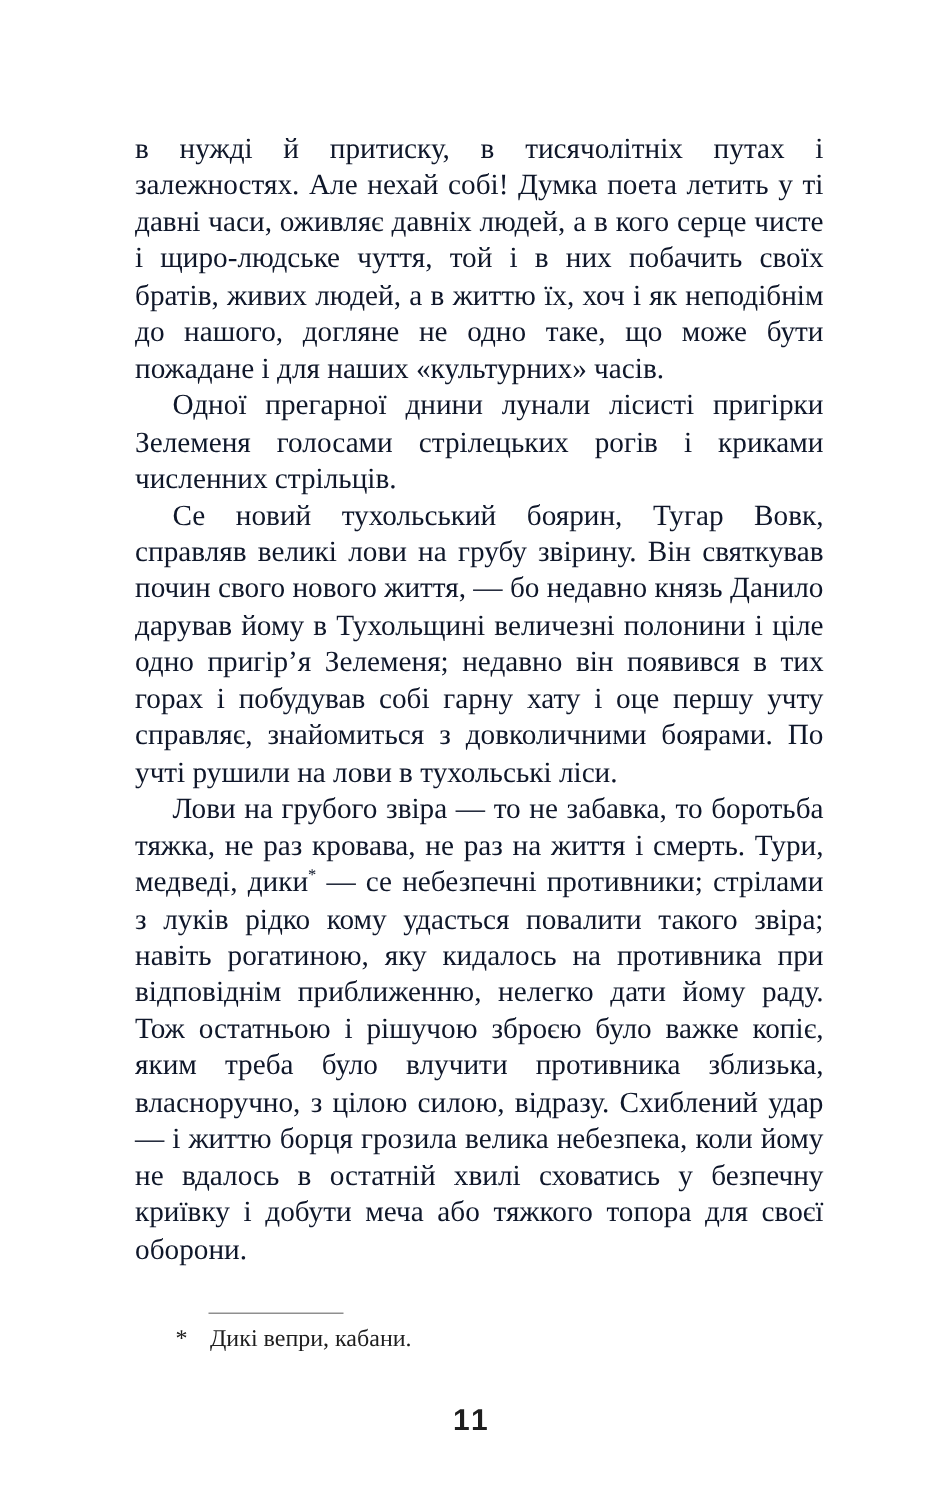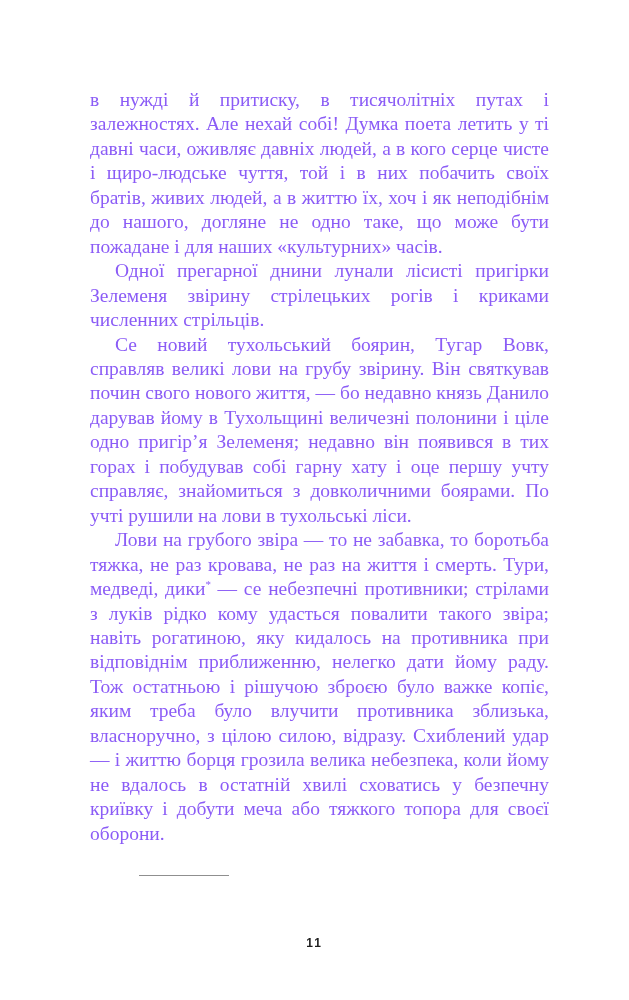--- a/index.html
+++ b/index.html
@@ -14,21 +14,21 @@
     overflow: hidden;
     font-family: "Liberation Serif", "DejaVu Serif", serif;
   }
   .text-block {
     position: absolute;
     left: 90px;
     top: 88px;
     width: 459px;
     font-size: 19.5px;
     line-height: 24.45px;
-    color: #8b5cf6;
+    color: #0f172a;
     text-align: justify;
   }
   .para {
     margin: 0;
     padding: 0;
     text-indent: 25px;
   }
   .para.noindent {
     text-indent: 0;
   }
@@ -60,37 +60,38 @@
     display: inline-block;
     width: 23px;
   }
   .page-number {
     position: absolute;
     left: 0;
     right: 0;
     top: 936px;
     text-align: center;
     font-family: "Liberation Sans", sans-serif;
-    font-size: 12px;
+    font-size: 20px;
     font-weight: bold;
     letter-spacing: 2px;
     color: #1e1e1e;
   }
 </style>
 </head>
 <body>
 
 <div class="page">
 
   <div class="text-block">
     <p class="para noindent">в нужді й притиску, в тисячолітніх путах і залежностях. Але нехай собі! Думка поета летить у ті давні часи, оживляє давніх людей, а в кого серце чисте і щиро-людське чуття, той і в них побачить своїх братів, живих людей, а в життю їх, хоч і як неподібнім до нашого, догляне не одно таке, що може бути пожадане і для наших «культурних» часів.</p>
-    <p class="para">Одної прегарної днини лунали лісисті пригірки Зелеменя звірину стрілецьких рогів і криками численних стрільців.</p>
+    <p class="para">Одної прегарної днини лунали лісисті пригірки Зелеменя голосами стрілецьких рогів і криками численних стрільців.</p>
     <p class="para">Се новий тухольський боярин, Тугар Вовк, справляв великі лови на грубу звірину. Він святкував почин свого нового життя, — бо недавно князь Данило дарував йому в Тухольщині величезні полонини і ціле одно пригір’я Зелеменя; недавно він появився в тих горах і побудував собі гарну хату і оце першу учту справляє, знайомиться з довколичними боярами. По учті рушили на лови в тухольські ліси.</p>
     <p class="para"><span>Лови на грубого звіра — то не забавка, то боротьба тяжка, не раз кровава, не раз на життя і смерть. Тури, медведі, дики</span><sup class="fn-ref">*</sup><span> — се небезпечні противники; стрілами з луків рідко кому удасться повалити такого звіра; навіть рогатиною, яку кидалось на противника при відповіднім приближенню, нелегко дати йому раду. Тож остатньою і рішучою зброєю було важке копіє, яким треба було влучити противника зблизька, власноручно, з цілою силою, відразу. Схиблений удар — і життю борця грозила велика небезпека, коли йому не вдалось в остатній хвилі сховатись у безпечну криївку і добути меча або тяжкого топора для своєї оборони.</span></p>
   </div>
 
   <div class="footnote-area">
     <div class="fn-rule"></div>
+    <div class="footnote"><span class="fn-marker">*</span><span>Дикі вепри, кабани.</span></div>
   </div>
 
   <div class="page-number">11</div>
 
 </div>
 
 </body></html>

